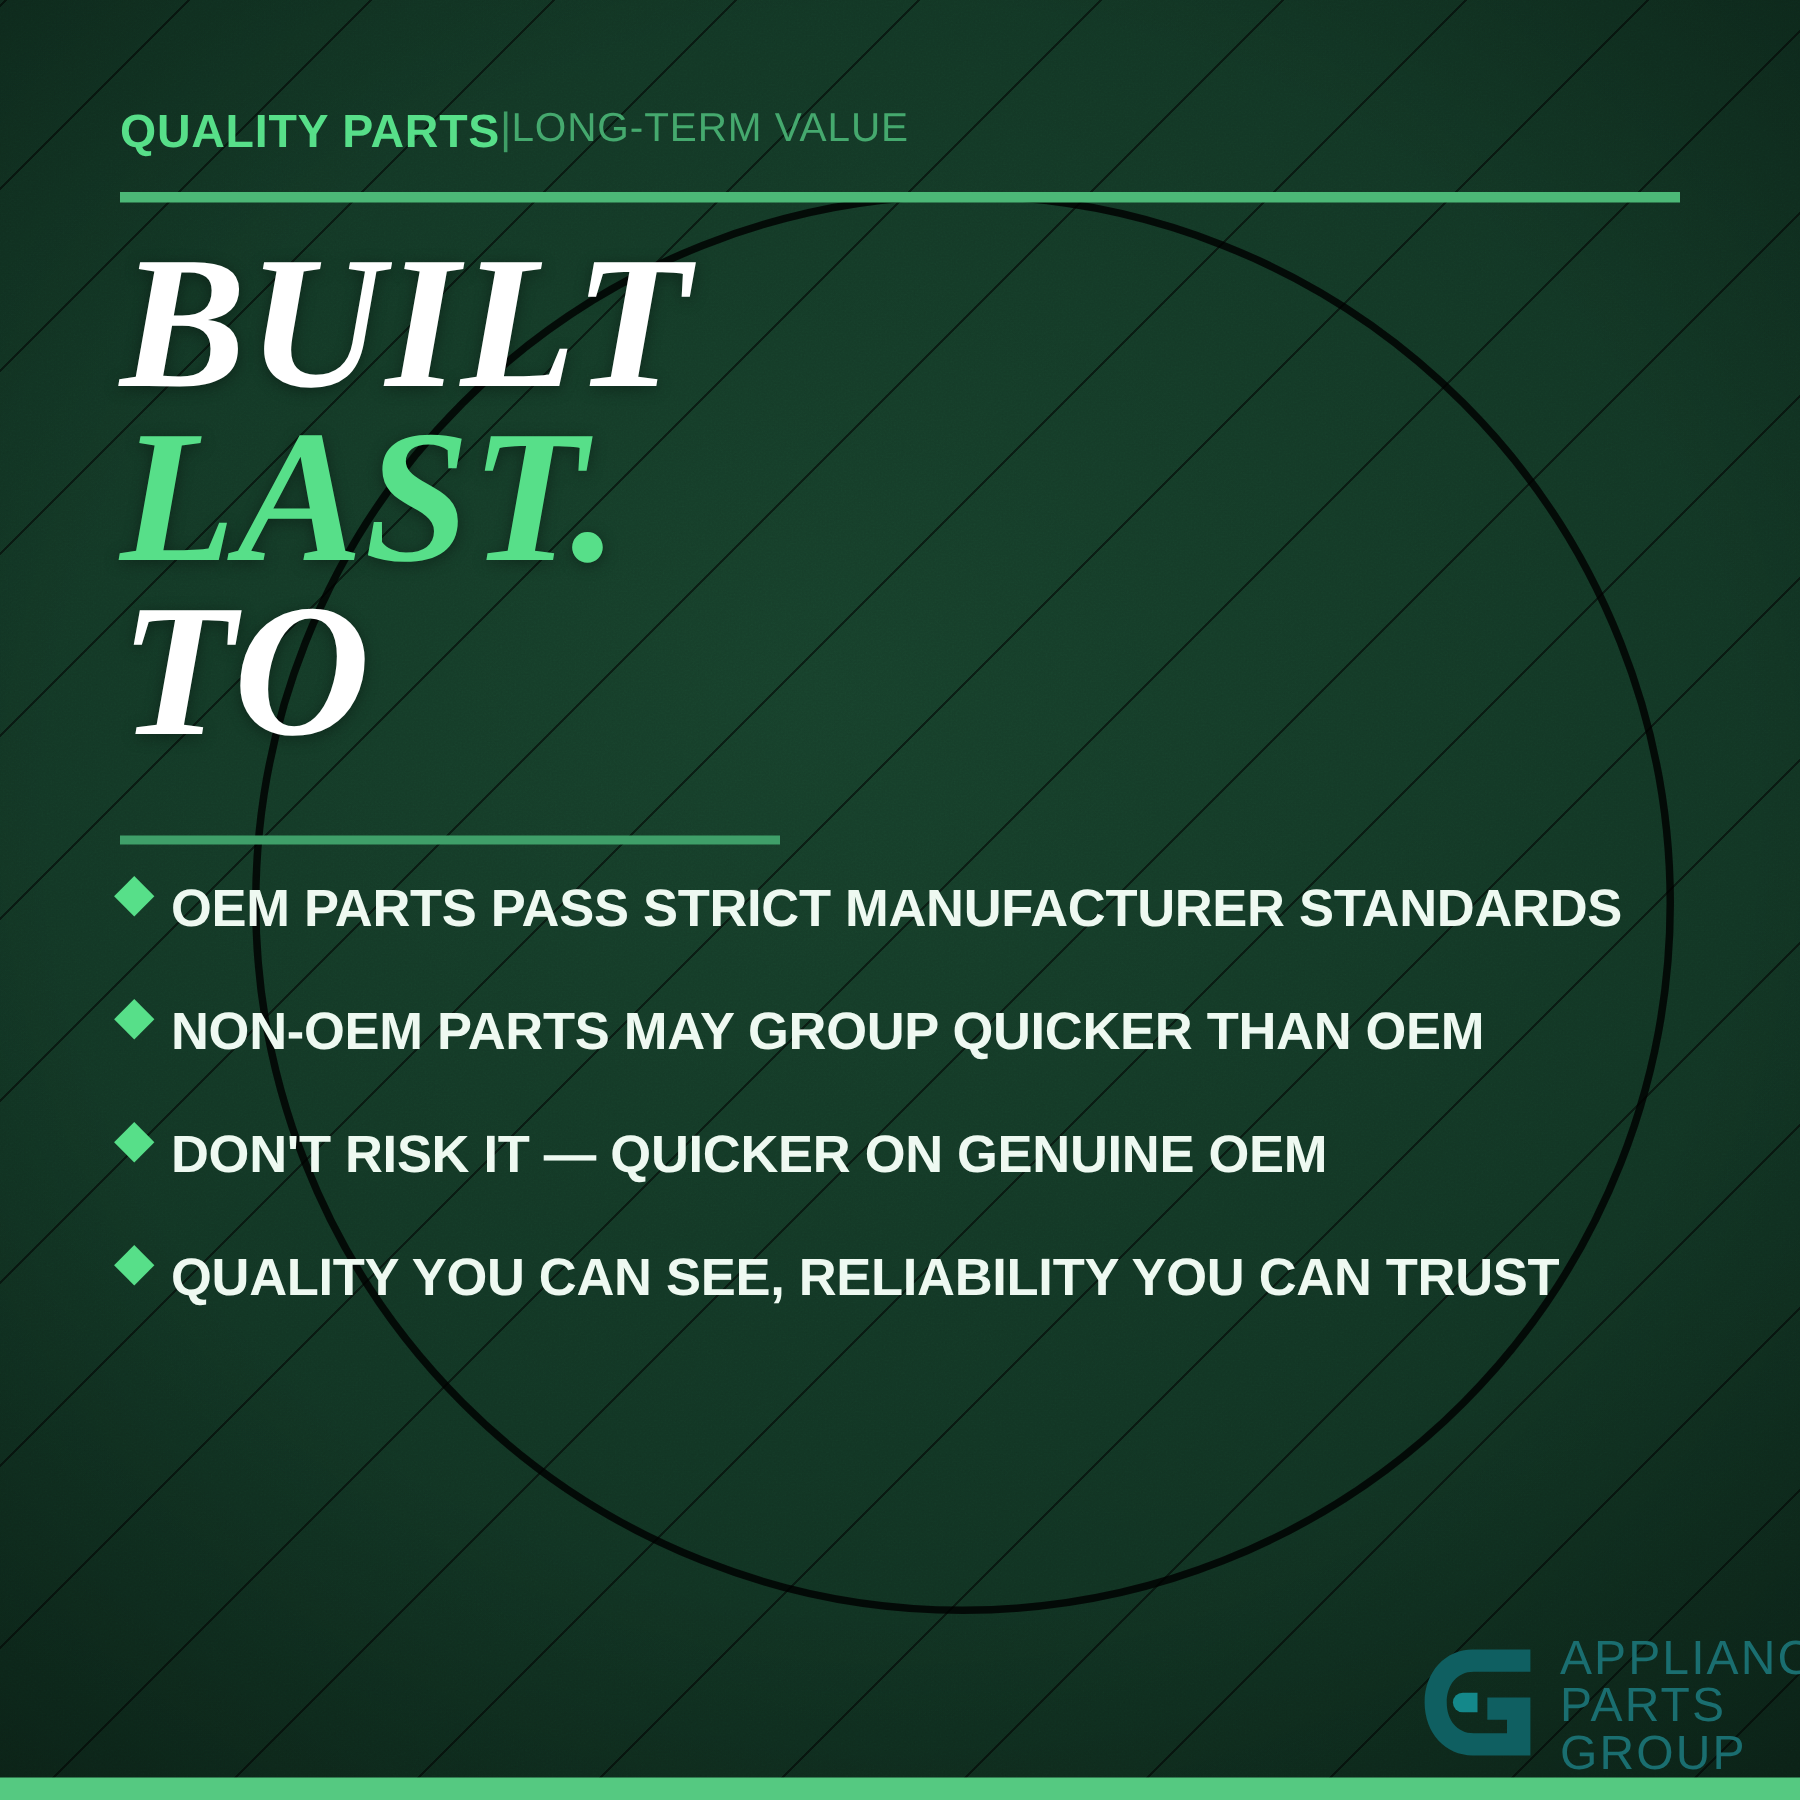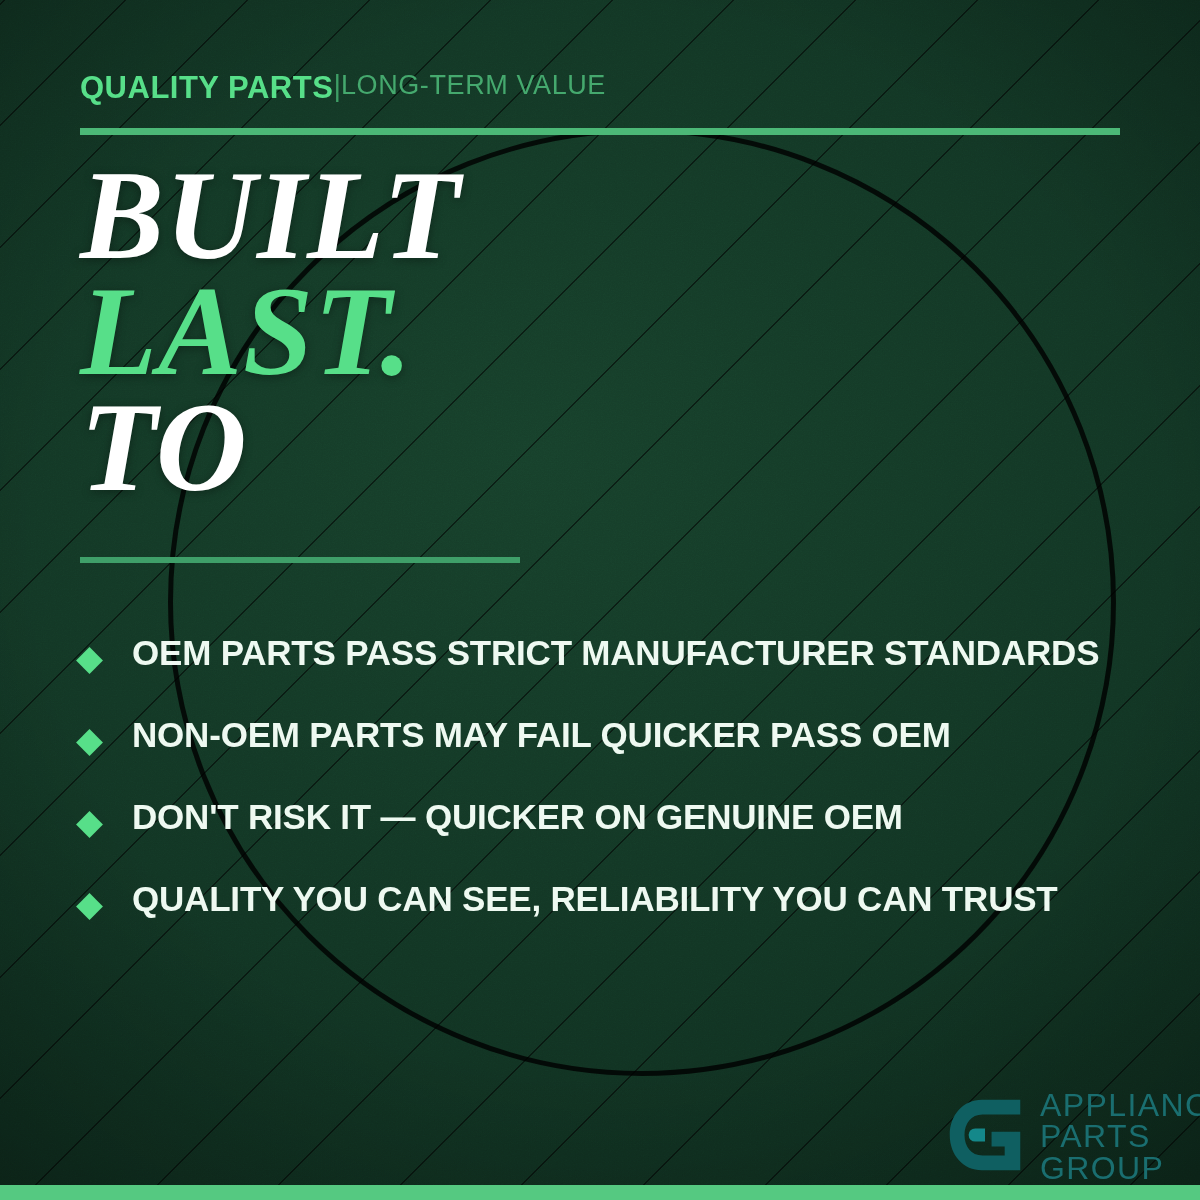--- a/index.html
+++ b/index.html
@@ -156,22 +156,22 @@
     position: absolute;
     left: 80px;
     top: 588px;
     width: 1060px;
     list-style: none;
     margin: 0;
     padding: 0;
   }
   .bullet-item {
     display: flex;
-    align-items: flex-end;
-    gap: 33px;
+    align-items: flex-start;
+    gap: 15px;
     height: 82px;
   }
   .bullet-diamond {
     flex: 0 0 auto;
     width: 19px;
     height: 19px;
     background: #57df89;
     transform: rotate(45deg);
   }
   .bullet-text {
@@ -260,21 +260,21 @@
 
     <div class="accent-rule"></div>
 
     <ul class="bullets">
       <li class="bullet-item">
         <span class="bullet-diamond"></span>
         <span class="bullet-text">OEM PARTS PASS STRICT MANUFACTURER STANDARDS</span>
       </li>
       <li class="bullet-item">
         <span class="bullet-diamond"></span>
-        <span class="bullet-text">NON-OEM PARTS MAY FAIL QUICKER PASS OEM</span>
+        <span class="bullet-text">NON-OEM PARTS MAY GROUP QUICKER THAN OEM</span>
       </li>
       <li class="bullet-item">
         <span class="bullet-diamond"></span>
         <span class="bullet-text">DON'T RISK IT — QUICKER ON GENUINE OEM</span>
       </li>
       <li class="bullet-item">
         <span class="bullet-diamond"></span>
         <span class="bullet-text">QUALITY YOU CAN SEE, RELIABILITY YOU CAN TRUST</span>
       </li>
     </ul>

